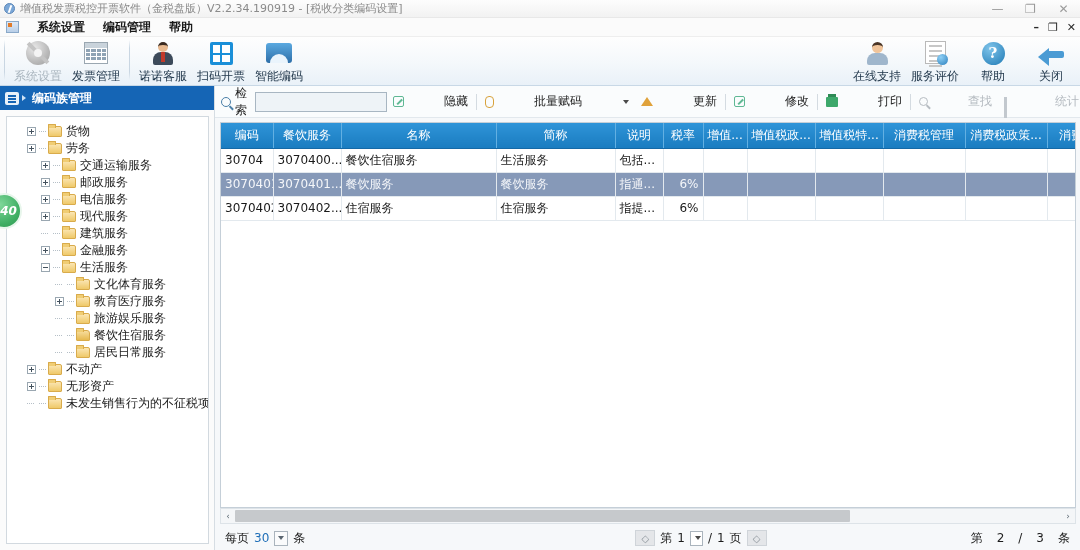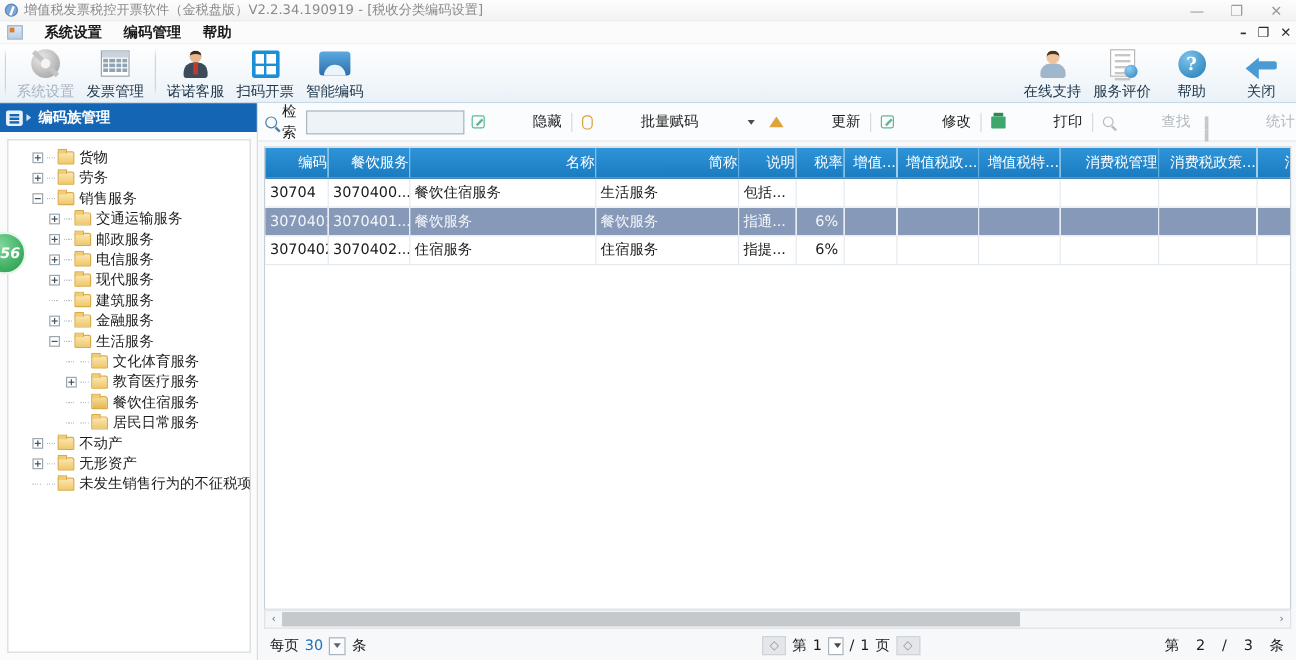--- a/index.html
+++ b/index.html
@@ -390,21 +390,21 @@
   
   .tablebox {
     position: absolute; left: 5px; top: 36px; width: 856px; height: 386px;
     border: 1px solid #c5cfd8; background: #fff; overflow: hidden;
   }
   table.grid { border-collapse: collapse; width: 100%; table-layout: fixed; }
   table.grid th {
     background: linear-gradient(#2f94d8, #1a7cc0);
     color: #fff; font-size: 12px; font-weight: normal; height: 25px;
     border-right: 1px solid #63b0e2; border-bottom: 1px solid #1569a6;
-    text-align: right; white-space: nowrap; overflow: hidden;
+    text-align: center; white-space: nowrap; overflow: hidden;
   }
   table.grid td {
     height: 24px; font-size: 12px; color: #1a1a1a;
     border-right: 1px solid #e3e9ee; border-bottom: 1px solid #e3e9ee;
     padding: 0 4px; white-space: nowrap; overflow: hidden;
   }
   tr.r-alt td { background: #eef3f9; }
   tr.r-sel td { background: #8699b8; color: #f4f6f9; }
   td.c-num { text-align: left; }
   td.c-rate { text-align: right; padding-right: 8px; }
@@ -600,26 +600,20 @@
             <span class="tdash"></span>
             <span class="tfolder"></span>
             <span class="tlabel">货物</span>
           </div>
           <div class="tnode" style="padding-left: 20px;">
             <span class="texp plus"></span>
             <span class="tdash"></span>
             <span class="tfolder"></span>
             <span class="tlabel">劳务</span>
           </div>
-          <div class="tnode" style="padding-left: 20px;">
-            <span class="texp"></span>
-            <span class="tdash"></span>
-            <span class="tfolder"></span>
-            <span class="tlabel">销售服务</span>
-          </div>
           <div class="tnode" style="padding-left: 34px;">
             <span class="texp plus"></span>
             <span class="tdash"></span>
             <span class="tfolder"></span>
             <span class="tlabel">交通运输服务</span>
           </div>
           <div class="tnode" style="padding-left: 34px; text-align: right;">
             <span class="texp plus"></span>
             <span class="tdash"></span>
             <span class="tfolder"></span>
@@ -659,20 +653,26 @@
             <span class="texp none"></span>
             <span class="tdash"></span>
             <span class="tfolder"></span>
             <span class="tlabel">文化体育服务</span>
           </div>
           <div class="tnode" style="padding-left: 48px;">
             <span class="texp plus"></span>
             <span class="tdash"></span>
             <span class="tfolder"></span>
             <span class="tlabel">教育医疗服务</span>
+          </div>
+          <div class="tnode" style="padding-left: 48px;">
+            <span class="texp none"></span>
+            <span class="tdash"></span>
+            <span class="tfolder"></span>
+            <span class="tlabel">旅游娱乐服务</span>
           </div>
           <div class="tnode" style="padding-left: 48px;">
             <span class="texp none"></span>
             <span class="tdash"></span>
             <span class="tfolder open"></span>
             <span class="tlabel">餐饮住宿服务</span>
           </div>
           <div class="tnode" style="padding-left: 48px;">
             <span class="texp none"></span>
             <span class="tdash"></span>
@@ -695,21 +695,21 @@
             <span class="texp none"></span>
             <span class="tdash"></span>
             <span class="tfolder"></span>
             <span class="tlabel">未发生销售行为的不征税项目</span>
           </div>
         </div>
     </div>
   </div>
 
   <div class="badge">
-    <span>56</span>
+    <span>40</span>
   </div>
 
   <div class="content">
 
     <div class="searchbar">
       <div class="s-ico"></div>
       <div class="s-label">检索</div>
       <input class="s-input" type="text" value="" style="">
       <div class="actions" id="action-bar">
           <div class="act">

